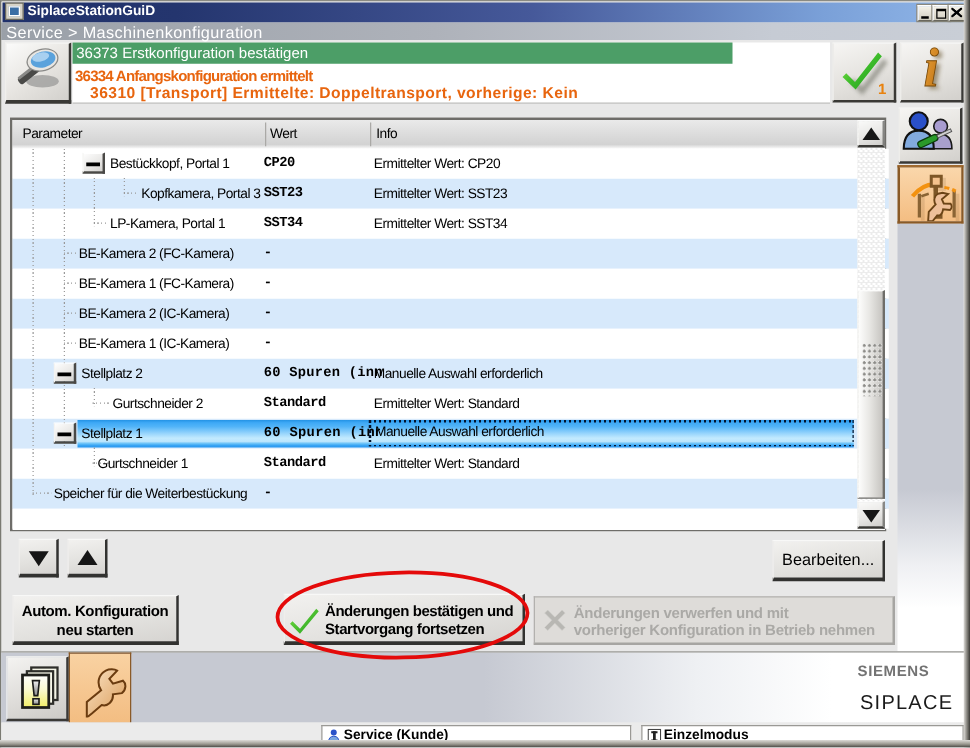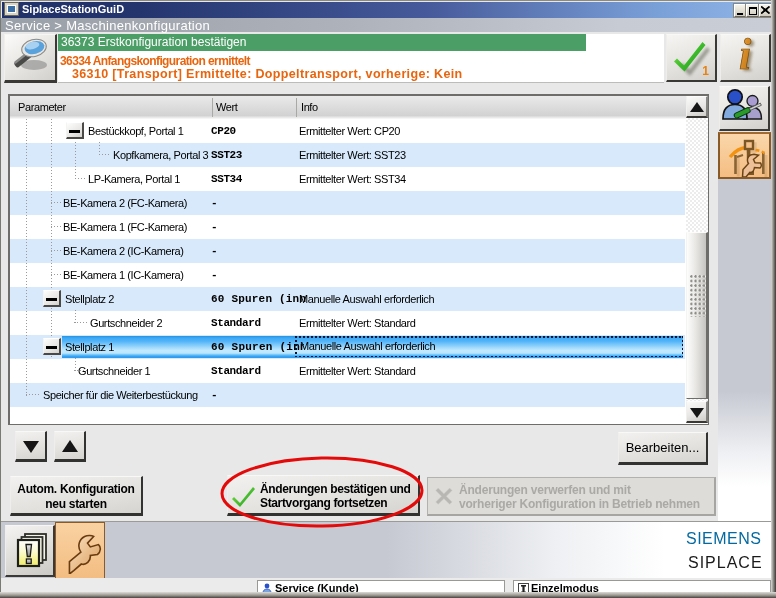--- a/index.html
+++ b/index.html
@@ -27,21 +27,21 @@
 #chkbtn{left:666px;top:34px;width:51px;height:48px;}
 #chkbtn .one{position:absolute;right:6px;bottom:2px;color:#e8820e;font-size:12px;font-weight:bold;}
 #infobtn{left:720px;top:34px;width:51px;height:48px;}
 #ppl{left:719px;top:86px;width:51px;height:45px;}
 #machbtn{position:absolute;left:718px;top:132px;width:53px;height:47px;background:linear-gradient(#fad7ab,#f4bd82);border:2px solid #8a5a26;border-top-color:#a06a30;box-sizing:border-box;}
 #sidebar{position:absolute;left:718px;top:179px;width:53px;height:342px;background:linear-gradient(#c6c9d2 0%,#c6c9d2 62%,#eff0f3 80%,#fff 90%);}
 
 #tbl{position:absolute;left:8px;top:94px;width:701px;height:331px;background:#fff;border:2px solid #6e6d69;border-right-width:1px;border-bottom-width:1px;box-sizing:border-box;}
 #thead{position:absolute;left:0;top:0;width:697px;height:23px;background:linear-gradient(#eaeaea,#d2d2d2 85%,#fbfbfb);color:#000;font-size:11px;letter-spacing:-0.4px;}
 #thead .sep{position:absolute;top:2px;width:1px;height:19px;background:#aaa9a6;}
-.row{position:absolute;left:0;width:675px;height:24px;font-size:11px;color:#000;}
+.row{position:absolute;left:0;width:675px;height:24px;font-size:11px;color:#000;padding-left:26px;}
 .blue{background:#d7e9fb;}
 .white{background:#fff;}
 .sel{background:#d7e9fb;}
 .selhl{position:absolute;left:52px;top:1px;width:621px;height:22px;background:linear-gradient(#2492e4 0%,#3ea9f6 10%,#52b4f8 24%,#9ad6fc 50%,#c2eafe 66%,#bce6fd 78%,#66c0f8 86%,#2f9ef2 94%,#2d9af0 100%);}
 .lbl{position:absolute;top:6px;white-space:nowrap;letter-spacing:-0.4px;}
 .wert{position:absolute;left:201px;top:6px;font-weight:bold;white-space:nowrap;letter-spacing:-0.4px;font-family:Liberation Mono, monospace;}
 .info{position:absolute;left:289px;top:6px;white-space:nowrap;letter-spacing:-0.4px;}
 .exp{position:absolute;width:18px;height:17px;z-index:3;background:linear-gradient(145deg,#fdfdfd,#e8e7e5 60%,#d4d2cf);border-top:1px solid #fff;border-left:1px solid #f4f4f2;border-right:2px solid #4a4946;border-bottom:2px solid #4a4946;box-sizing:border-box;}
 .exp div{position:absolute;left:2px;top:7px;width:11px;height:3px;background:#000;}
 .vg{position:absolute;width:1px;z-index:1;background-image:repeating-linear-gradient(#9a9a9a 0 1px,transparent 1px 3px);}
@@ -60,21 +60,21 @@
 #bearb{left:618px;top:432px;width:90px;height:33px;font-size:13px;text-align:center;line-height:29px;}
 #autok{left:10px;top:476px;width:133px;height:40px;font-size:12px;font-weight:bold;text-align:center;padding-top:5px;letter-spacing:-0.3px;box-sizing:border-box;line-height:15px;}
 #aend{left:227px;top:475px;width:193px;height:41px;font-size:12px;font-weight:bold;letter-spacing:-0.35px;}
 #aend .t{position:absolute;left:32px;top:6px;line-height:14px;white-space:nowrap;}
 #verw{position:absolute;left:427px;top:477px;width:289px;height:39px;background:#dedcd9;border:1px solid #b2b1ae;border-bottom:2px solid #a6a5a2;border-right:2px solid #a6a5a2;box-sizing:border-box;color:#aaa9a6;font-size:12px;font-weight:bold;}
 #verw .t{position:absolute;left:31px;top:5px;line-height:14px;white-space:nowrap;letter-spacing:-0.2px;}
 
 #tabbar{position:absolute;left:1px;top:521px;width:772px;height:57px;background:linear-gradient(to right,#c6c9d2,#c6c9d2 50%,#eef0f3 72%,#fff 86%);border-top:1px solid #9a9a96;box-sizing:border-box;}
 #tab1{position:absolute;left:5px;top:525px;width:50px;height:52px;background:linear-gradient(160deg,#f4f3f1,#dddbd8 60%,#cccac6);border-top:1px solid #f6f6f4;border-left:1px solid #eee;border-right:2px solid #3a3936;border-bottom:2px solid #3a3936;box-sizing:border-box;}
 #tab2{position:absolute;left:55px;top:522px;width:50px;height:56px;background:linear-gradient(#f9d2a2,#f3bd82);border:1px solid #8a5a28;border-bottom:none;box-sizing:border-box;}
-#siemens{position:absolute;left:686px;top:530px;width:80px;color:#0369a1;font-size:16px;font-weight:normal;letter-spacing:0.5px;}
+#siemens{position:absolute;left:686px;top:530px;width:80px;color:#737373;font-size:12px;font-weight:bold;letter-spacing:0.5px;}
 #siplace{position:absolute;left:688px;top:554px;width:80px;color:#1a1a1a;font-size:16px;letter-spacing:1px;}
 
 #status{position:absolute;left:1px;top:578px;width:772px;height:14px;background:#ebebeb;}
 .stsec{position:absolute;top:2px;height:12px;background:#fff;border:1px solid #9a9995;border-bottom:none;font-size:11px;font-weight:bold;color:#000;box-sizing:border-box;}
 </style>
 </head>
 <body>
 <div id="outer"></div>
 <div id="title">
     <span class="txt">SiplaceStationGuiD</span>

